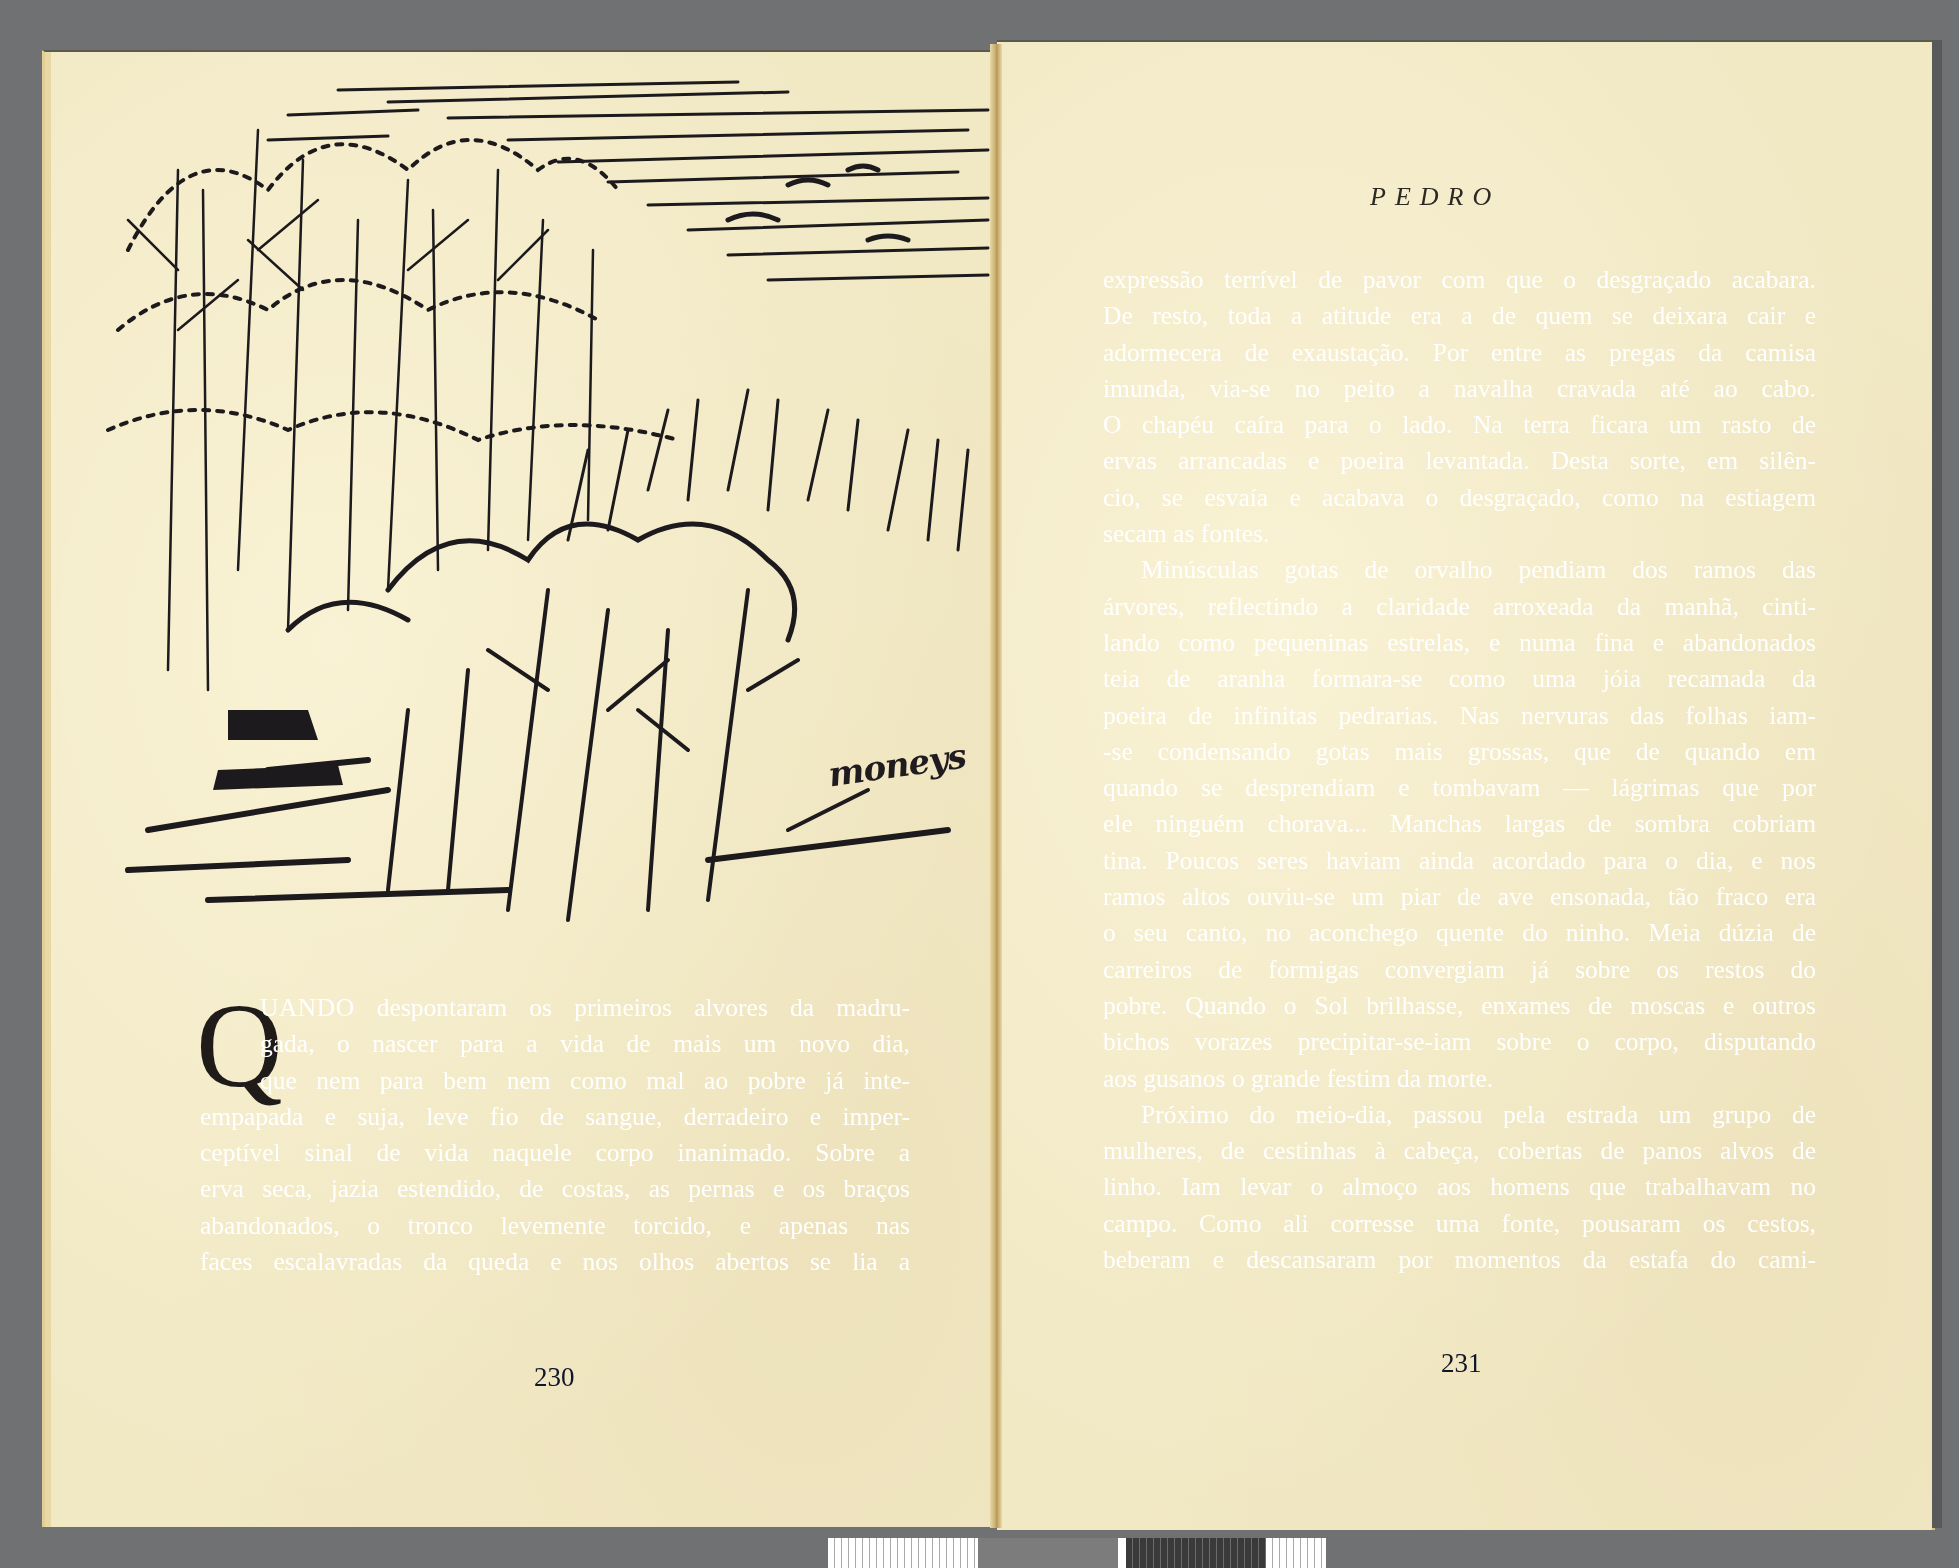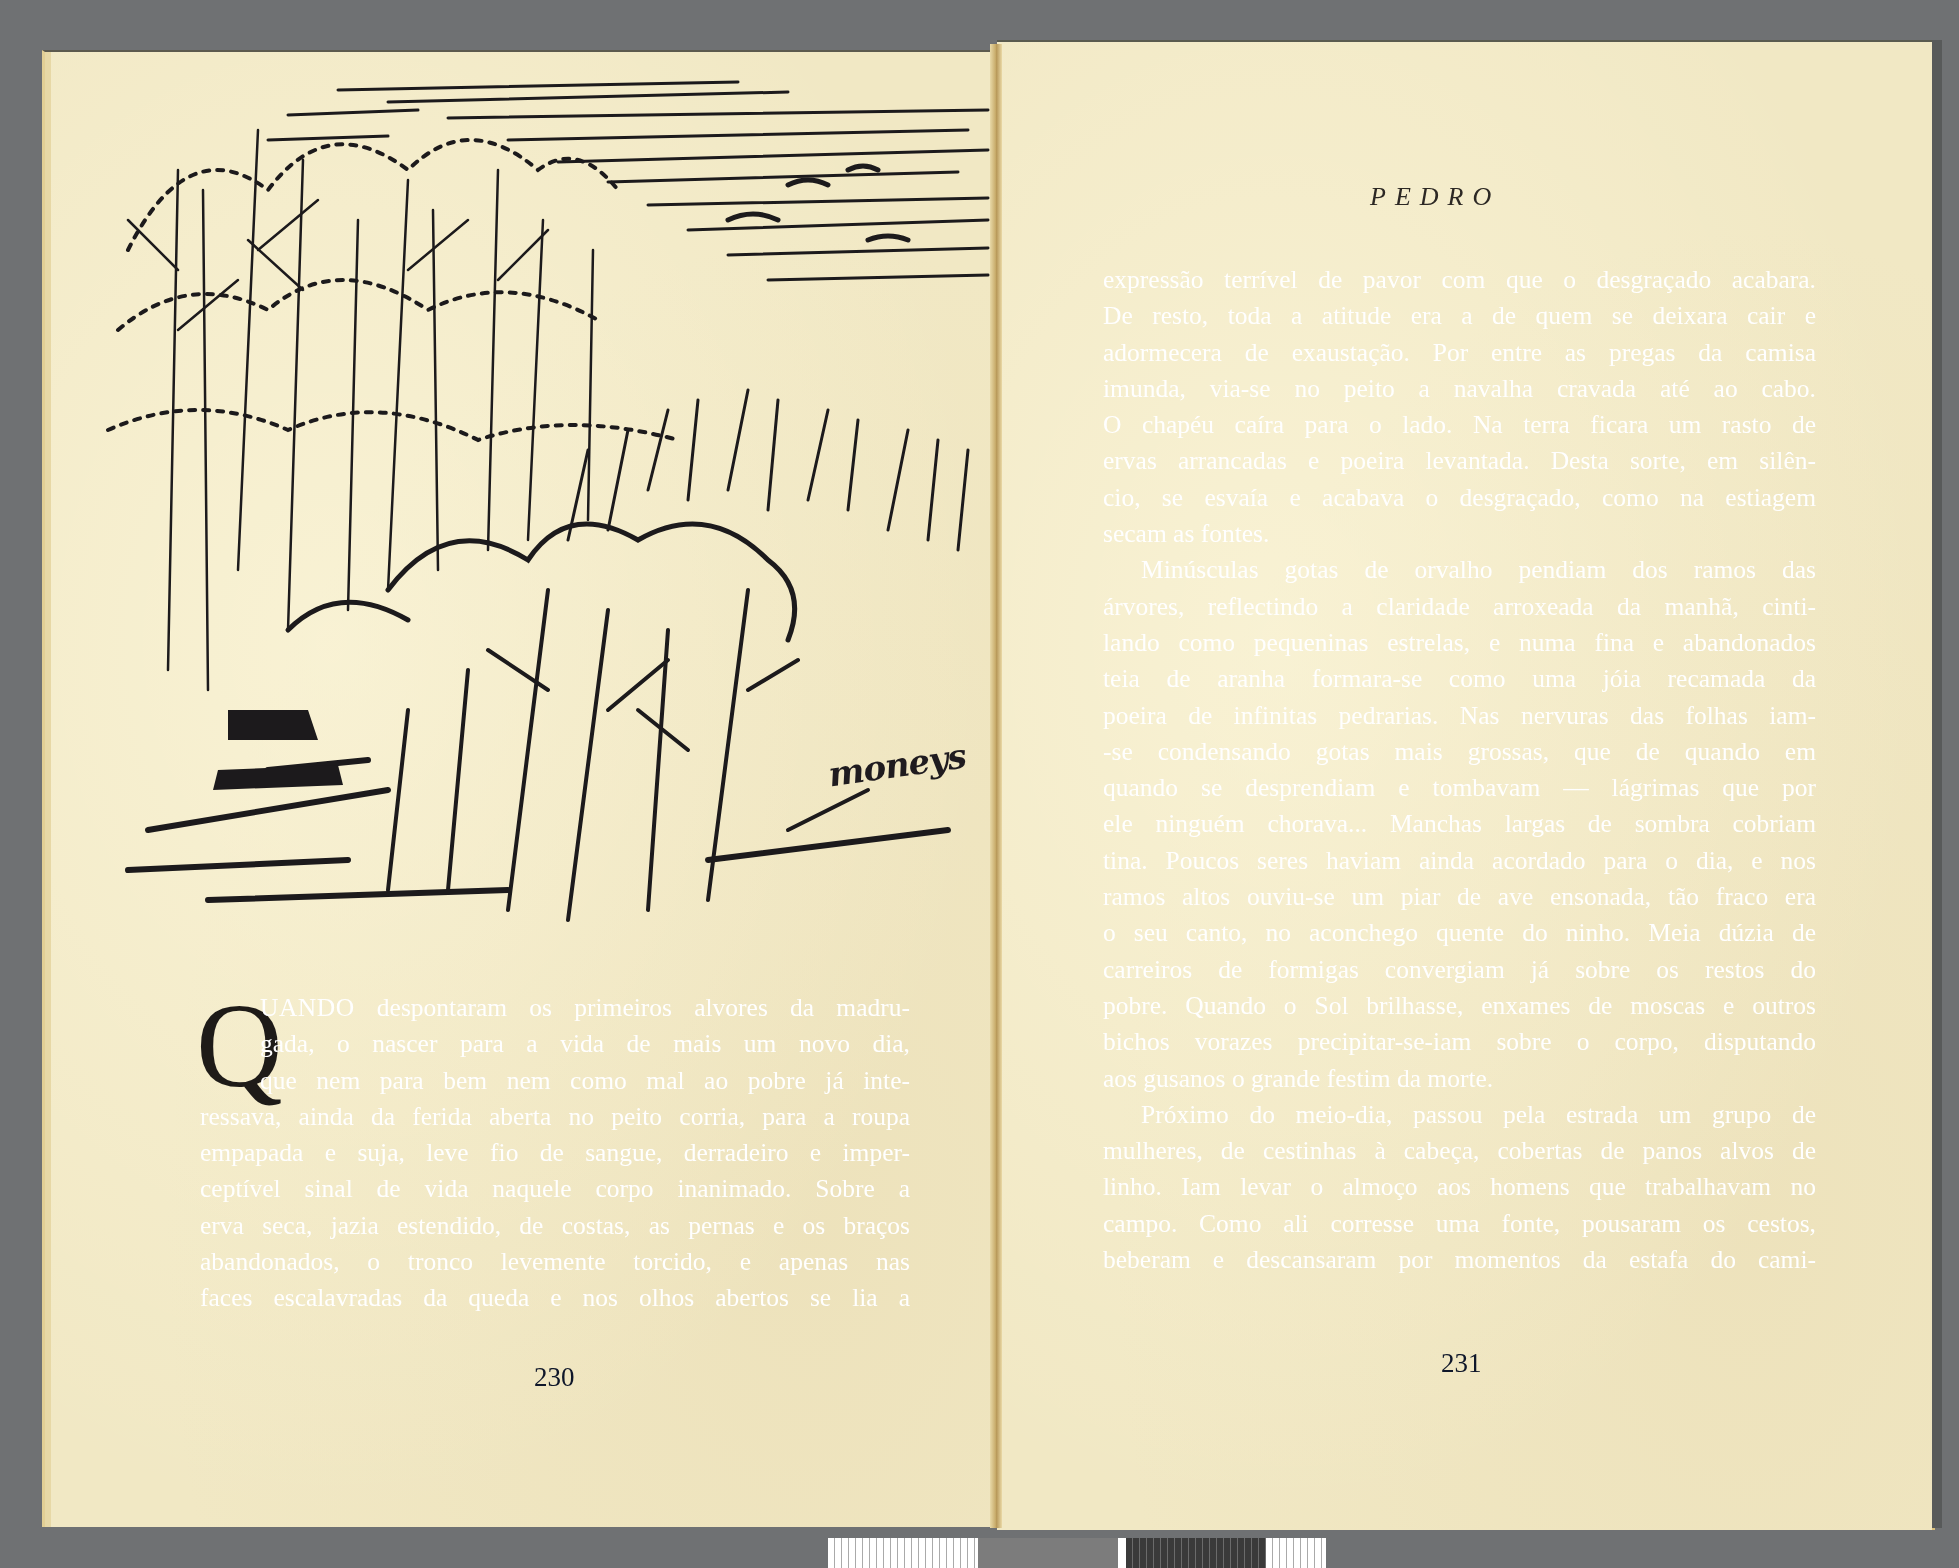--- a/index.html
+++ b/index.html
@@ -196,21 +196,20 @@
     </g>
   </svg>
 </div>
 <div class="signature">moneys</div>
 
 <div class="dropcap">Q</div>
 <div class="text-block left-text">
   <span class="line hang"><span class="smallcaps">UANDO</span><span> despontaram os primeiros alvores da madru-</span></span>
   <span class="line hang">gada, o nascer para a vida de mais um novo dia,</span>
   <span class="line hang">que nem para bem nem como mal ao pobre já inte-</span>
-  <span class="line">ressava, ainda da ferida aberta no peito corria, para a roupa</span>
   <span class="line">empapada e suja, leve fio de sangue, derradeiro e imper-</span>
   <span class="line">ceptível sinal de vida naquele corpo inanimado. Sobre a</span>
   <span class="line">erva seca, jazia estendido, de costas, as pernas e os braços</span>
   <span class="line">abandonados, o tronco levemente torcido, e apenas nas</span>
   <span class="line">faces escalavradas da queda e nos olhos abertos se lia a</span>
 </div>
 <div class="folio folio-left">230</div>
 
 <div class="running-head">PEDRO</div>
 <div class="text-block right-text">

